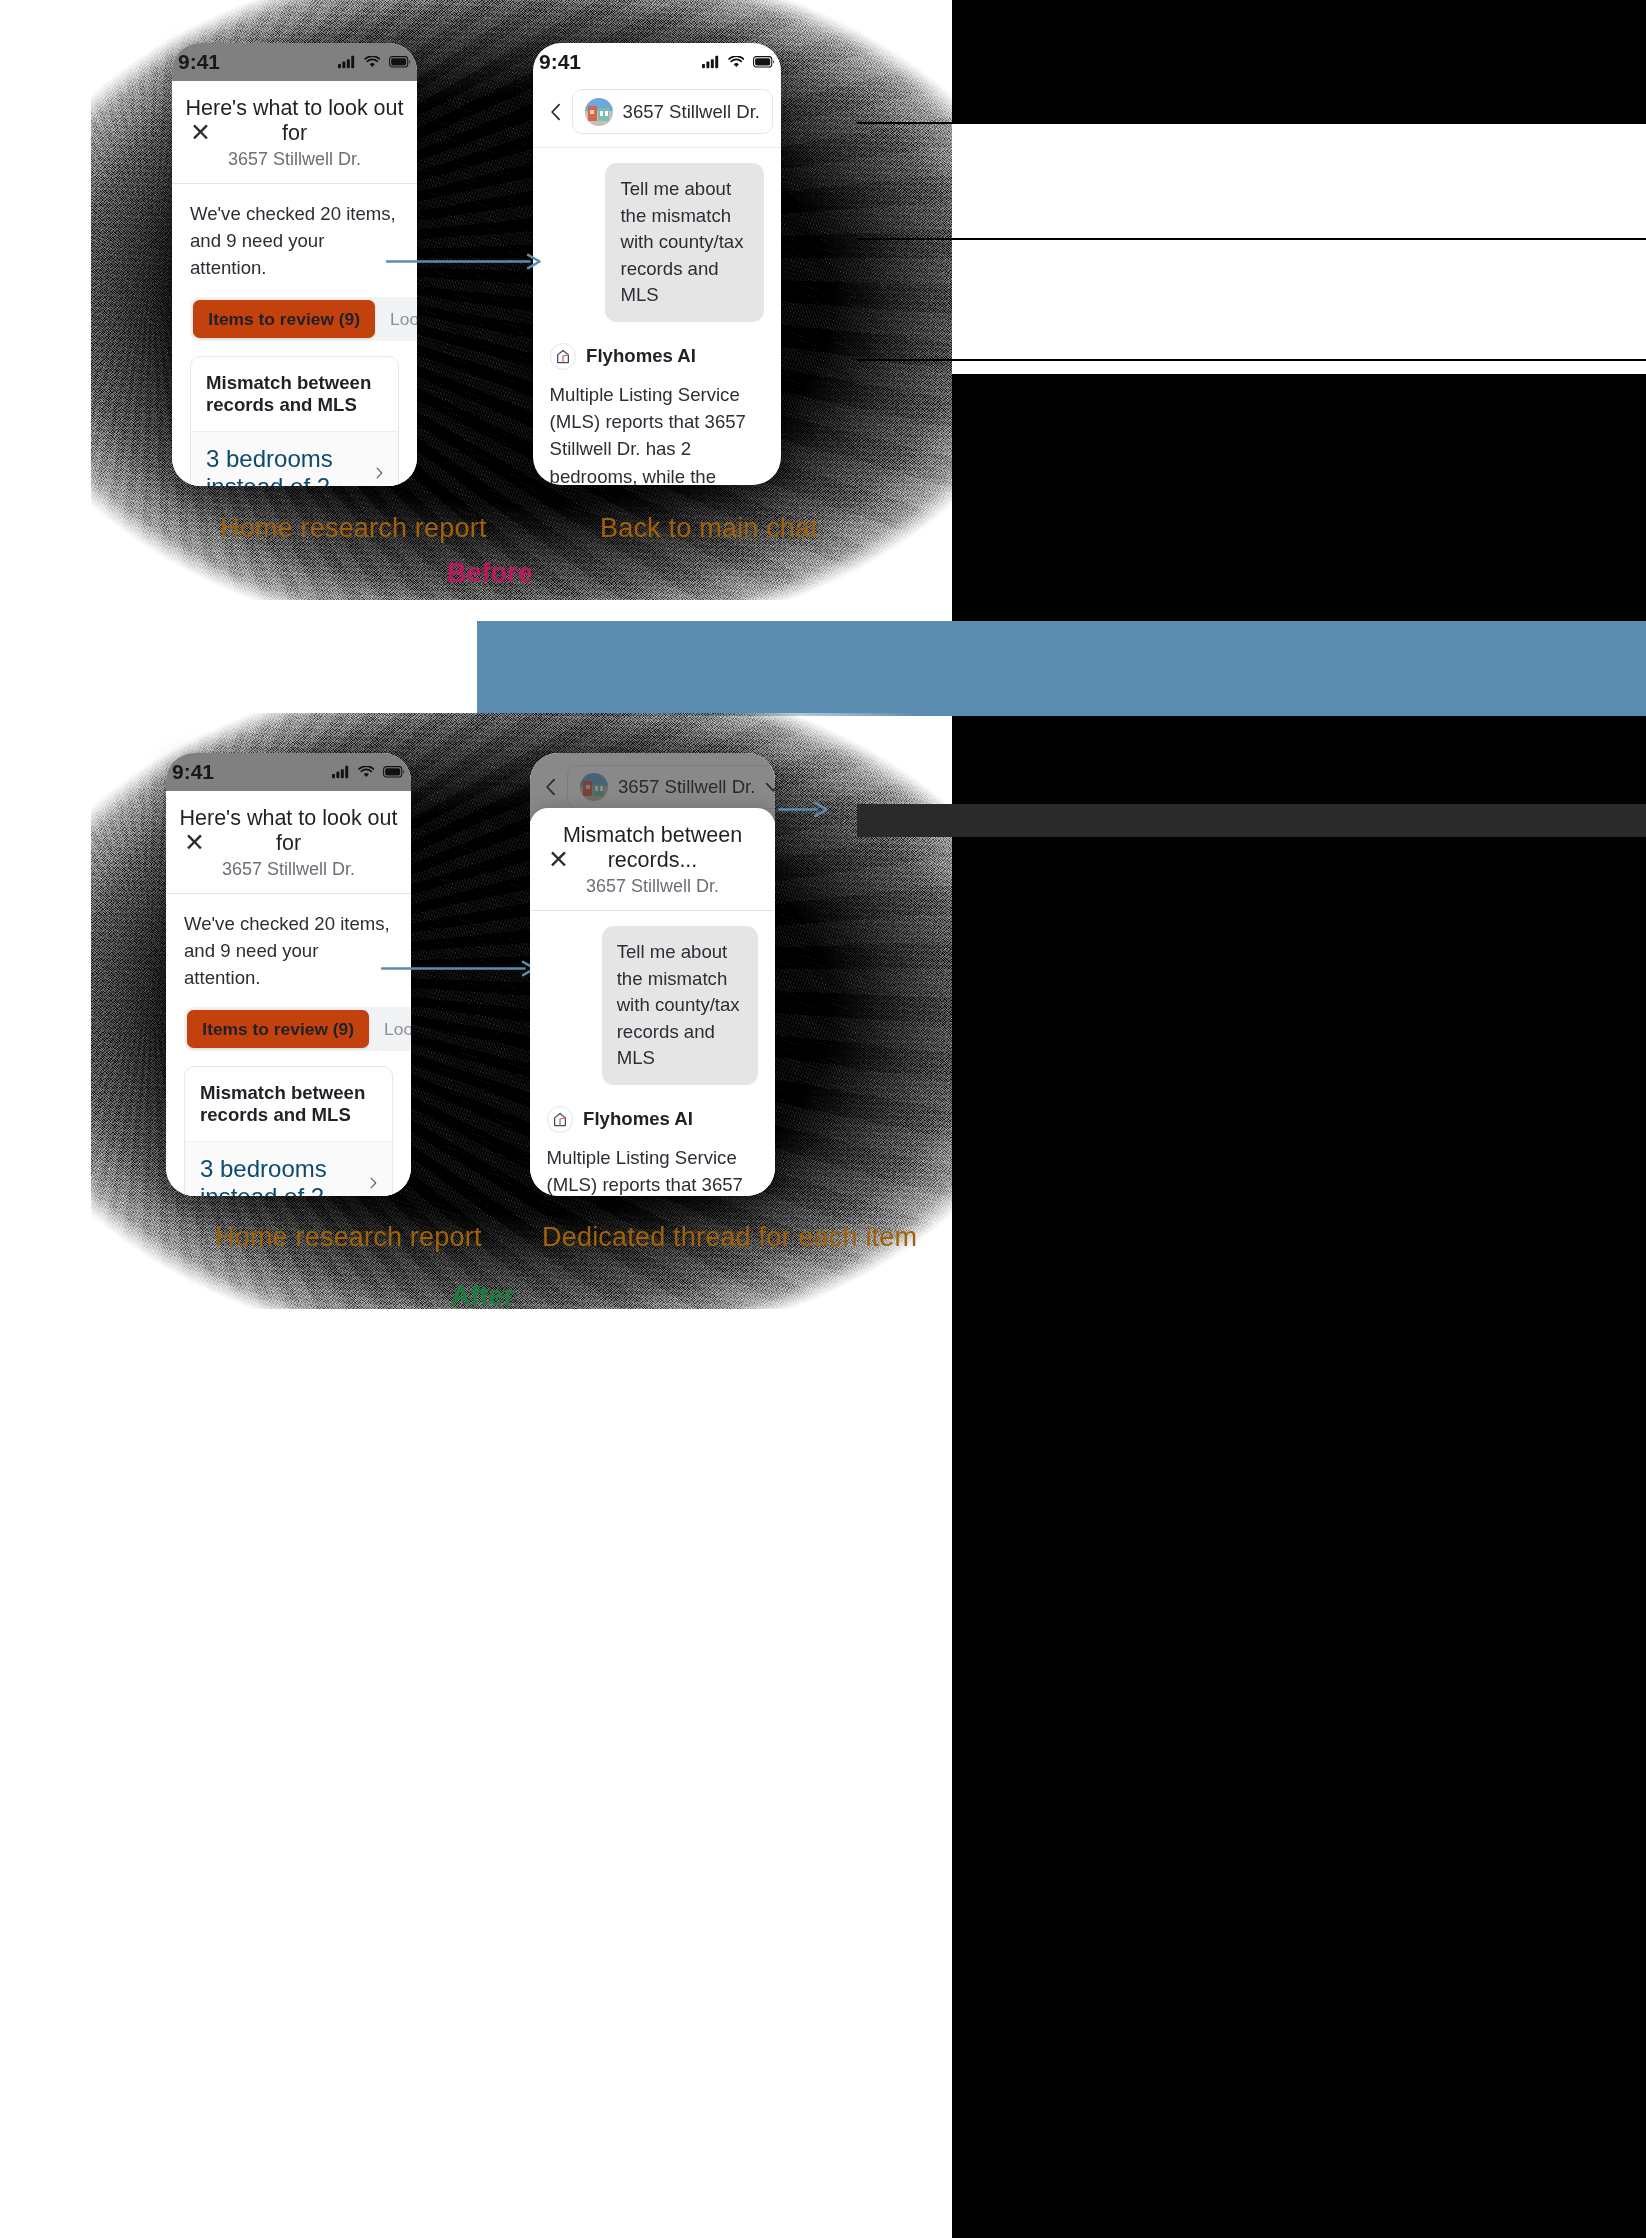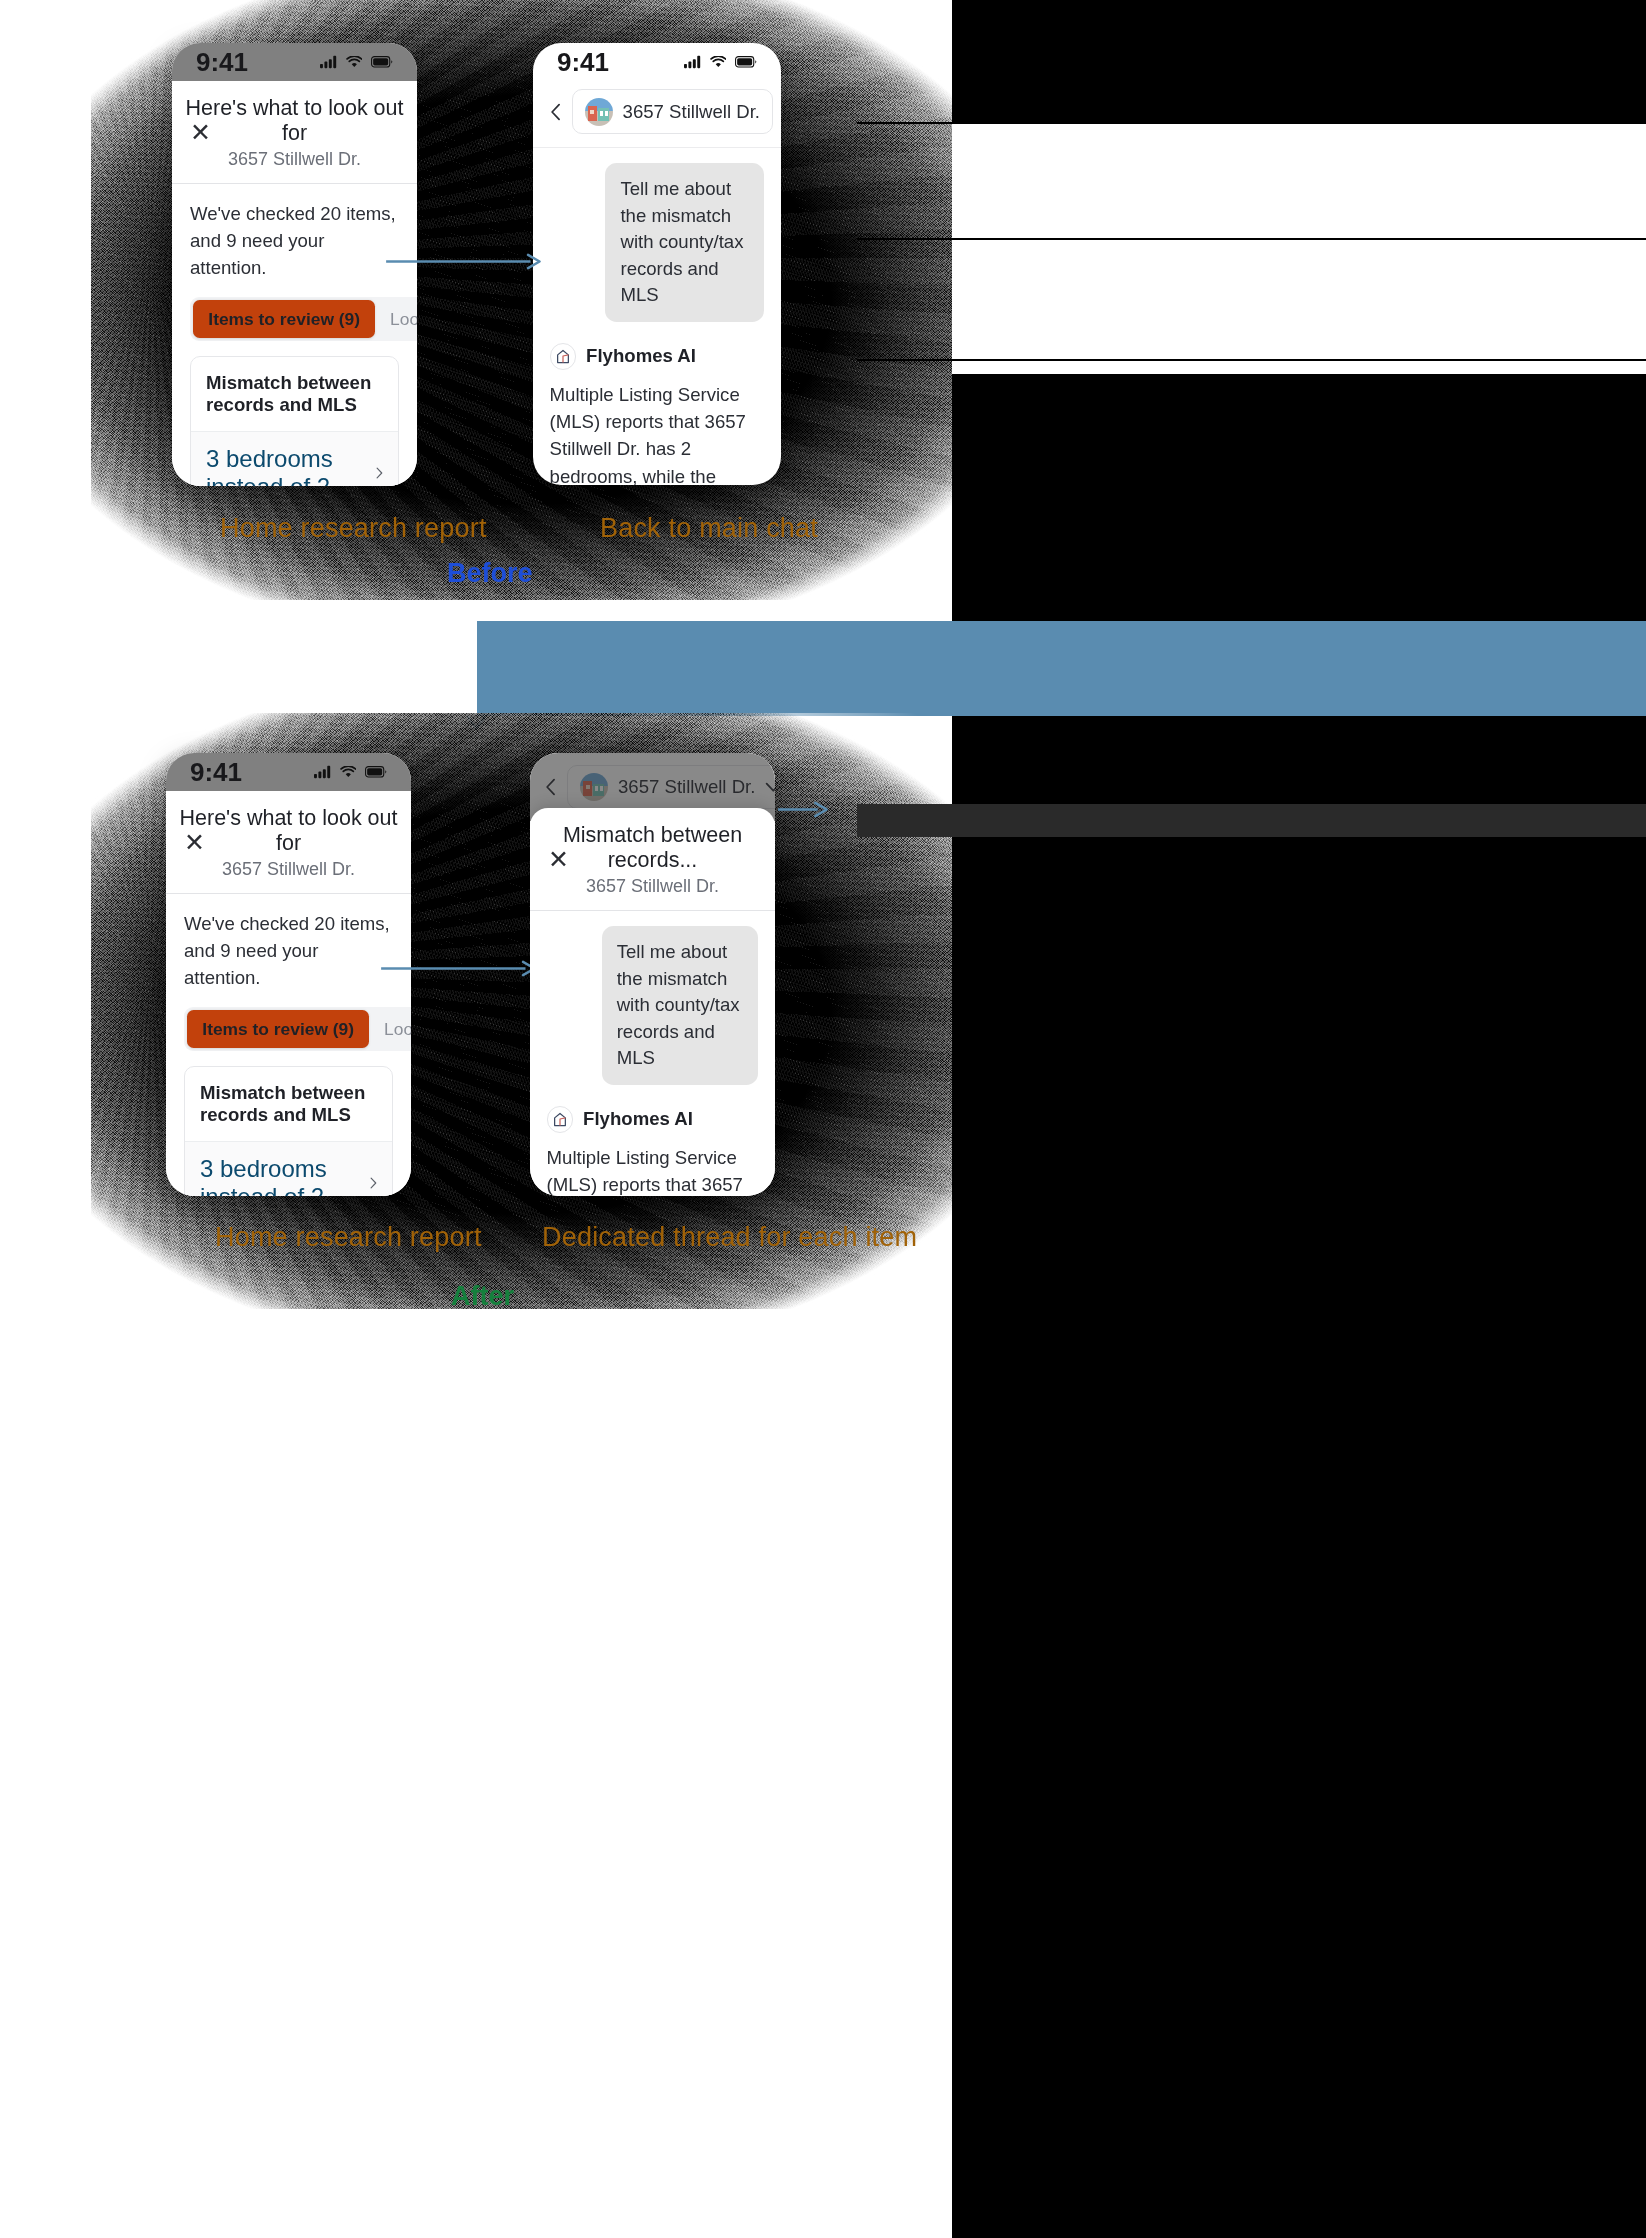--- a/index.html
+++ b/index.html
@@ -56,22 +56,22 @@
   .phone {
     position: absolute;
     background: #ffffff;
     border-radius: 28px;
     overflow: hidden;
     box-shadow: 0 8.3px 28px rgba(0,0,0,.35);
   }
   .statusbar {
     height: 38px;
     display: flex; align-items: center; justify-content: space-between;
-    padding: 0 24px;
-    font-size: 26px; font-weight: 700; color: #18181b;
+    padding: 0 6px;
+    font-size: 21px; font-weight: 700; color: #18181b;
   }
   .sb-right { display:flex; align-items:center; gap: 8.3px; }
   .sb-icon { display:block; }
 
   .sheet { background:#fff; }
   .sheet-head {
     position: relative;
     padding: 15px 0 13.2px 0;
     border-bottom: 0.8px solid #e3e4e7;
     text-align: center;
@@ -294,21 +294,21 @@
 
   </div>
 
   <svg class="arrow" style="left:386px; top:245px;" width="157" height="33" viewBox="0 0 190 40">
     <path d="M0 20h175" stroke="#5a8cb0" stroke-width="3" fill="none"></path>
     <path d="M172 12l14 8-14 8" stroke="#5a8cb0" stroke-width="3" fill="none" stroke-linecap="round" stroke-linejoin="round"></path>
   </svg>
 
   <div class="caption" style="left:204px; top:513px;">Home research report</div>
   <div class="caption" style="left:584px; top:513px;">Back to main chat</div>
-  <div class="stage-label" style="left:447px; top:558px; color:#1d4ed8;text-align:right;">Before</div>
+  <div class="stage-label" style="left:447px; top:558px; color:#be185d;text-align:right;">Before</div>
 
   <div class="blue-band" style="left:477px; top:621px; width:1169px; height:95px;"></div>
   <svg class="arrow" style="left:463px; top:712px;" width="26.5" height="26.5" viewBox="0 0 32 32">
     <path d="M6 6l10 14L26 6" stroke="#5a8cb0" stroke-width="3" fill="none" stroke-linecap="round" stroke-linejoin="round"></path>
   </svg>
 
   <div class="noise-panel" style="left:91px; top:713px; width:861px; height:596px;"></div>
 
   <div class="phone" style="left:166px; top:753px; width:245px; height:443px;">
     <div class="statusbar" style="background:#808080;">

